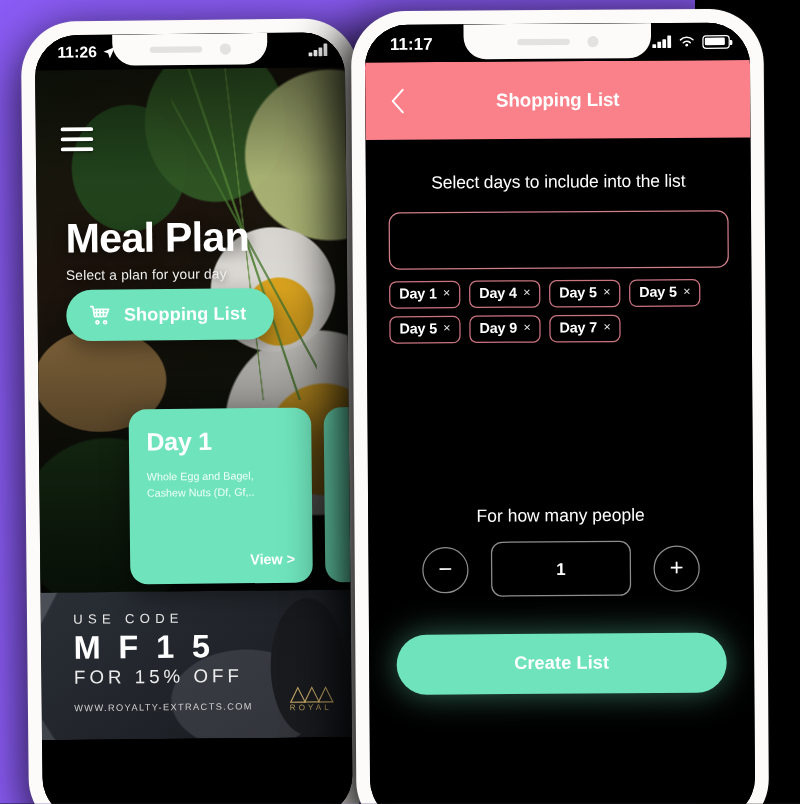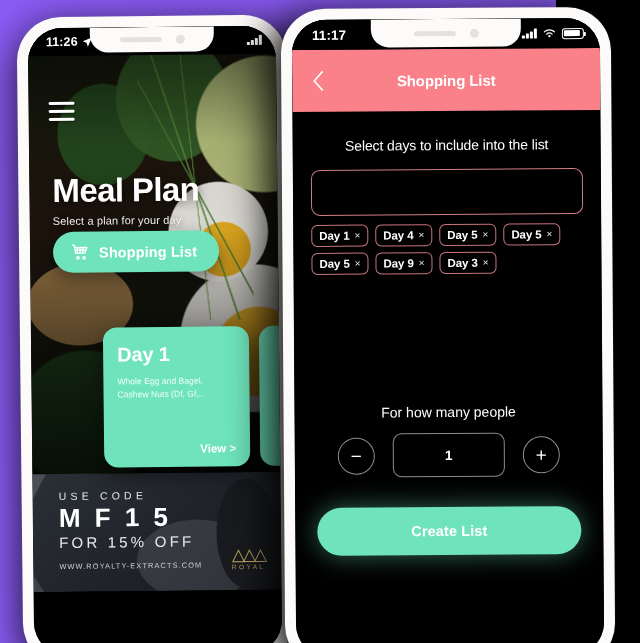--- a/index.html
+++ b/index.html
@@ -326,21 +326,21 @@
             </span>
             <span class="chip">
               <span class="chip-lbl">Day 5</span>
               <span class="chip-x">×</span>
             </span>
             <span class="chip">
               <span class="chip-lbl">Day 9</span>
               <span class="chip-x">×</span>
             </span>
             <span class="chip">
-              <span class="chip-lbl">Day 3</span>
+              <span class="chip-lbl">Day 7</span>
               <span class="chip-x">×</span>
             </span>
           </div>
         </div>
 
         <div class="r-people">For how many people</div>
 
         <div class="stepper">
           <button class="step-btn">−</button>
           <div class="qty-box">1</div>

